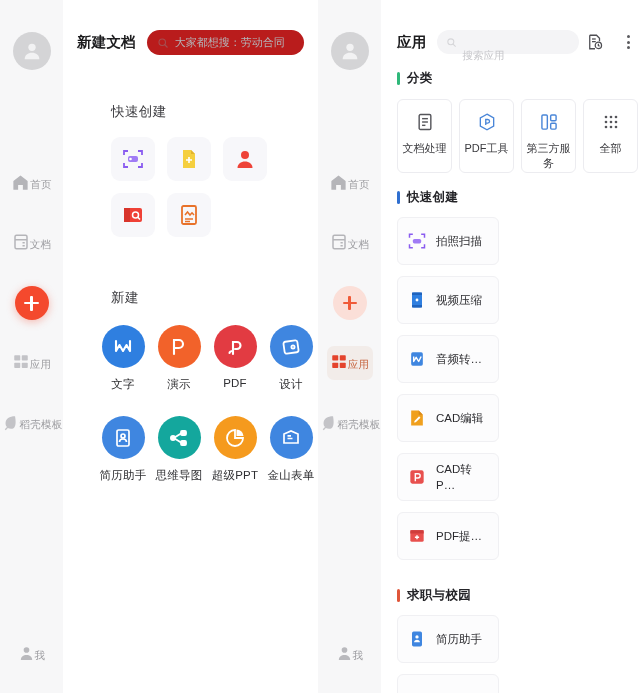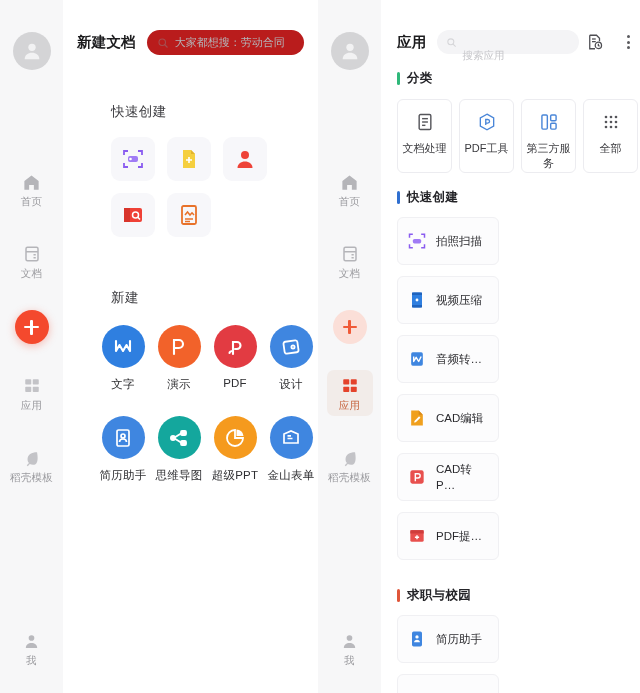--- a/index.html
+++ b/index.html
@@ -22,22 +22,22 @@
   }
   .rail .avatar{
     width:38px;height:38px;border-radius:50%;
     background:#d4d4d6;margin-top:32px;
     display:flex;align-items:center;justify-content:center;
   }
   .rail .avatar svg{width:22px;height:22px;fill:#f2f2f3;}
   .rail .nav{margin-top:96px;width:100%;display:flex;flex-direction:column;align-items:center;}
   .rail-item{
     width:46px;
-    display:flex;flex-direction:column;align-items:center;justify-content:center;
-    padding:5px 0 4px;border-radius:7px;margin-bottom:26px;font-family:Liberation Mono, monospace;
+    display:flex;flex-direction:row;align-items:center;justify-content:center;
+    padding:5px 0 4px;border-radius:7px;margin-bottom:26px;
   }
   .rail-item .ic{height:22px;display:flex;align-items:center;justify-content:center;margin-bottom:3px;}
   .rail-item .lb{font-size:10.5px;color:#9b9b9f;line-height:12px;letter-spacing:.3px;white-space:nowrap;}
   .rail-item.active{background:#f2ece9;}
   .rail-item.active .lb{color:#c6643f;}
   .plus{
     width:34px;height:34px;border-radius:50%;
     display:flex;align-items:center;justify-content:center;
     margin-bottom:26px;position:relative;
   }

